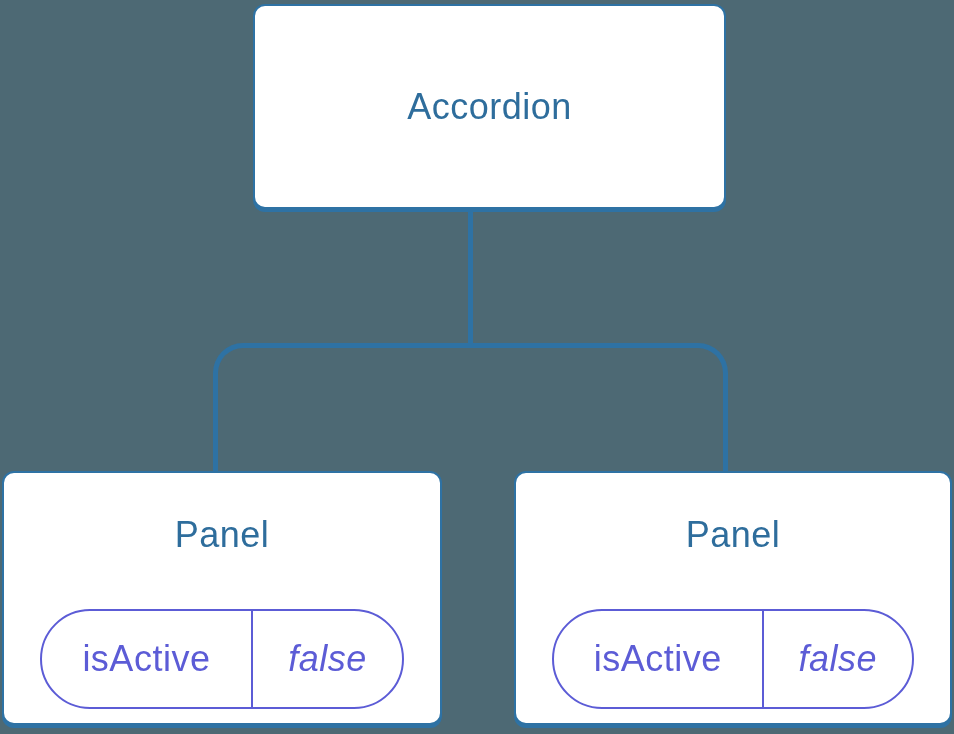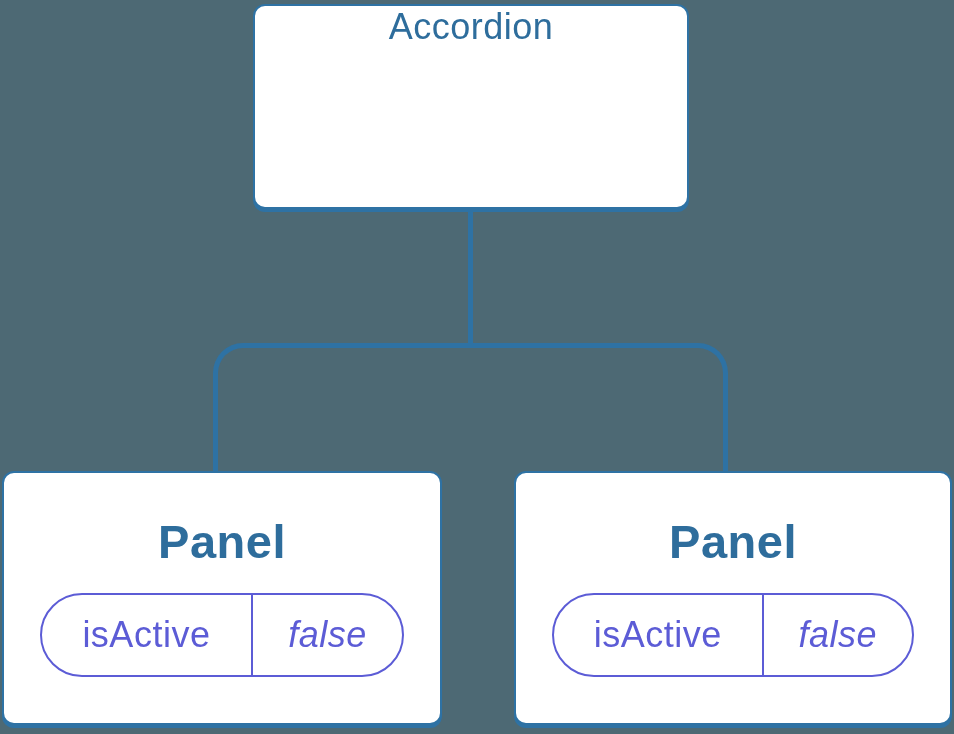--- a/index.html
+++ b/index.html
@@ -17,46 +17,46 @@
   .node {
     position: absolute;
     background: var(--node-bg, #ffffff);
     border: 2px solid var(--node-border, #2e72a4);
     border-radius: 12px;
     box-shadow: 0 3px 0 0 var(--node-border, #2e72a4);
     box-sizing: border-box;
   }
   .root-node {
     left: 253px; top: 4px;
-    width: 436px; height: 205px;
-    display: flex; justify-content: center;
+    width: 473px; height: 205px;
+    display: flex; align-items: center; justify-content: center;
   }
   .node-label {
     color: var(--node-text, #2e6d9c);
     font-size: 36px;
     font-weight: 500;
     letter-spacing: 0.5px;
   }
   .panel-node { top: 471px; width: 440px; height: 254px; }
   .panel-left  { left: 2px; }
   .panel-right { left: 514px; width: 438px; }
   .panel-title {
     position: absolute;
     top: 41px; left: 0; width: 100%;
     text-align: center;
     color: var(--node-text, #2e6d9c);
-    font-size: 47px;
-    font-weight: 700;
+    font-size: 36px;
+    font-weight: 400;
     letter-spacing: 0.5px;
   }
   
   .state-pill {
     position: absolute;
     left: 36px; right: 36px;
-    top: 120px; height: 84px;
+    top: 136px; height: 100px;
     border: 2px solid var(--state-accent, #5c5cd6);
     border-radius: 50px;
     box-sizing: border-box;
     display: flex;
     align-items: stretch;
     overflow: hidden;
   }
   .state-cell {
     display: flex; align-items: center; justify-content: center;
     color: var(--state-accent, #5c5cd6);

